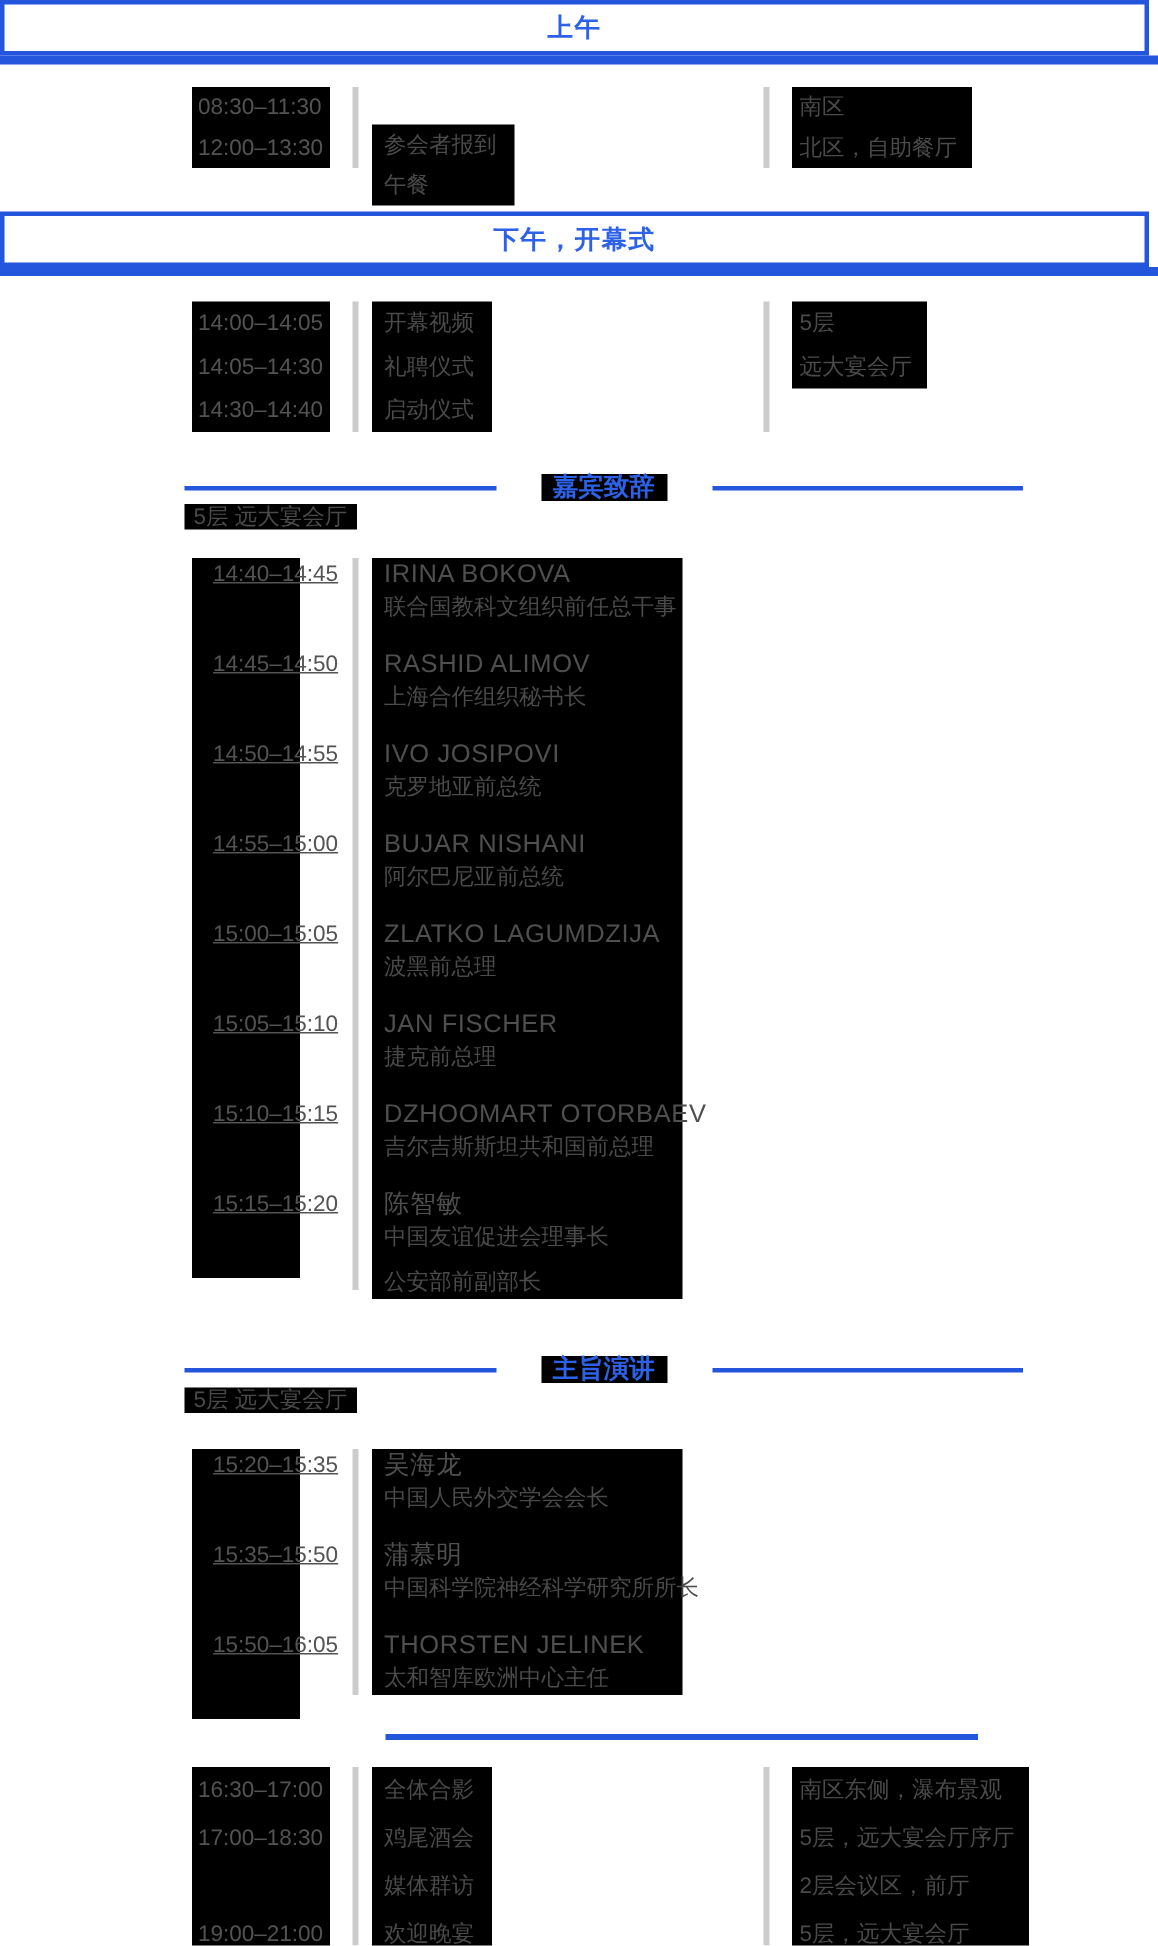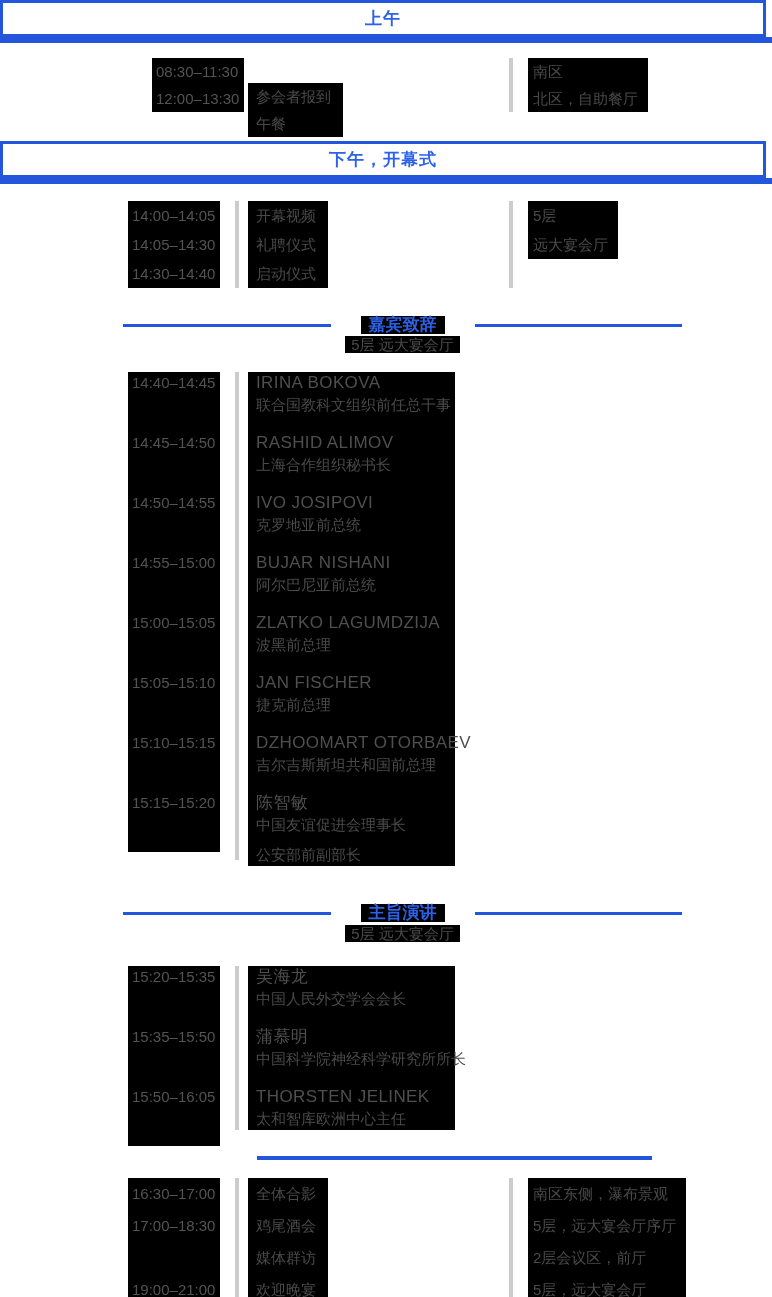--- a/index.html
+++ b/index.html
@@ -35,50 +35,50 @@
   .col > div, .col .ln-slot{white-space:nowrap;}
 
   .timecol{left:128px;width:92px;padding-left:4px;box-sizing:border-box;color:var(--ink-time);font-size:15px;}
   .eventcol{left:248px;padding:0 12px 0 8px;font-size:15px;}
   .loccol{left:528px;padding:0 10px 0 5px;font-size:15px;}
 
   .lh27 > div{height:27px;line-height:27px;}
   .lh29 > div{height:29px;line-height:29px;}
   .lh32 > div{height:32px;line-height:32px;}
 
-  .sp-time{left:128px;width:92px;padding-left:4px;box-sizing:border-box;color:var(--ink-time);font-size:15px;}
+  .sp-time{left:128px;width:72px;padding-left:14px;box-sizing:border-box;color:var(--ink-time);font-size:15px;text-decoration:underline;}
   .sp-time > div{height:60px;line-height:22px;}
   .sp-content{left:248px;width:207px;padding-left:8px;box-sizing:border-box;}
   .entry{min-height:60px;}
   .entry:last-child{min-height:0;}
   .nm{font-size:17px;line-height:22px;letter-spacing:.4px;color:#4f4f4f;}
   .desc{font-size:15px;line-height:22px;color:var(--ink);}
   .desc + .desc{margin-top:8px;}
 
   .sec-head{position:absolute;left:123px;width:559px;height:20px;display:flex;align-items:center;gap:16px;}
   .sec-head .ln{flex:1;height:3px;background:var(--accent);}
   .sec-head .st{
     margin:0 14px;background:var(--hl);color:var(--accent-text);
     font-weight:bold;font-size:17px;line-height:18px;padding:0 8px;white-space:nowrap;
   }
-  .sec-sub{position:absolute;left:123px;width:559px;text-align:center;}
+  .sec-sub{position:absolute;left:123px;width:559px;}
   .sec-sub span{background:var(--hl);color:var(--ink);font-size:15px;line-height:18px;padding:0 6px;white-space:nowrap;}
 
   .hline{position:absolute;height:4px;background:var(--accent);}
 </style>
 </head>
 <body>
 
 <div class="banner" id="banner-am">
   <div class="bt">上午</div>
 </div>
 
 <div class="vline" style="left:235px;top:58px;height:54px;"></div>
 <div class="vline" style="left:509px;top:58px;height:54px;"></div>
-<div class="col timecol lh27" style="top:58px;margin-left:24px;">
+<div class="col timecol lh27" style="top:58px;">
   <div>08:30–11:30</div>
   <div>12:00–13:30</div>
 </div>
 <div class="col eventcol lh27" style="top:58px;margin-top:25px;">
   <div>参会者报到</div>
   <div>午餐</div>
 </div>
 <div class="col loccol lh27" style="top:58px;min-width:105px;">
   <div>南区</div>
   <div>北区，自助餐厅</div>

